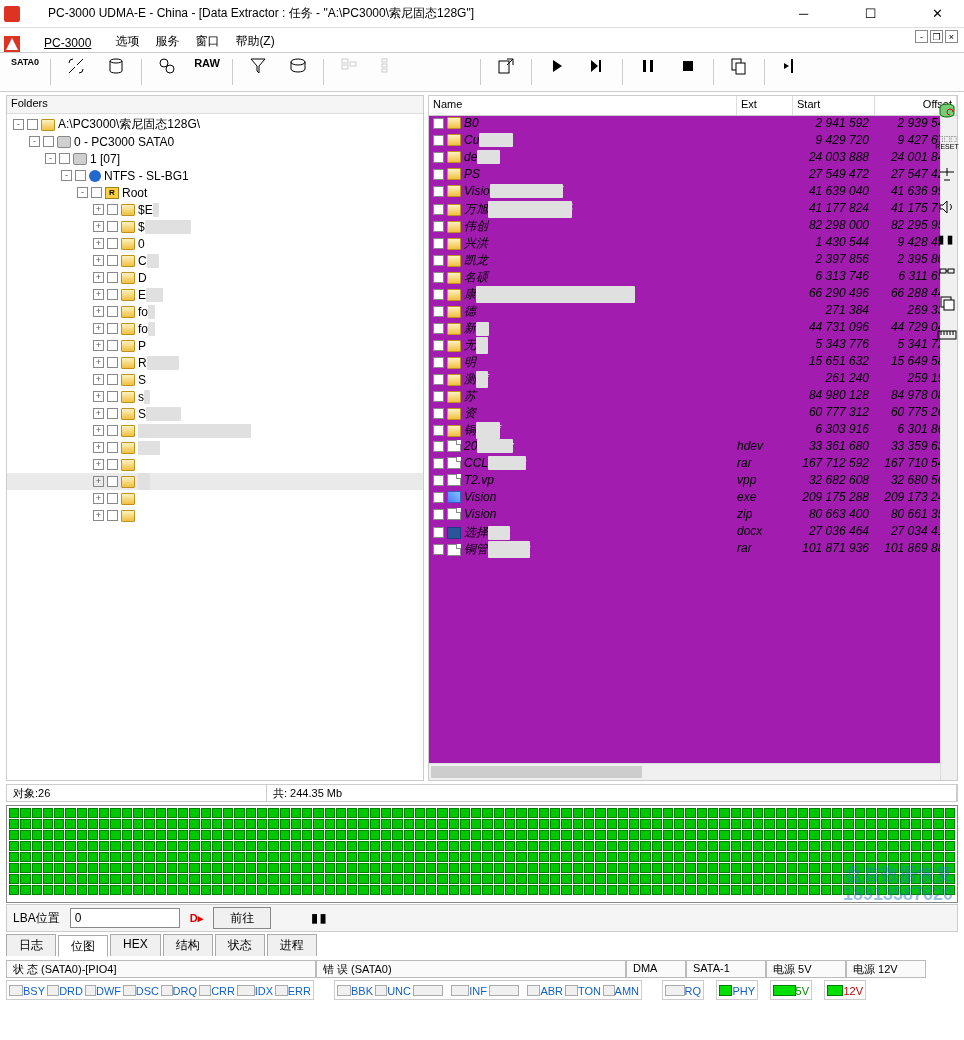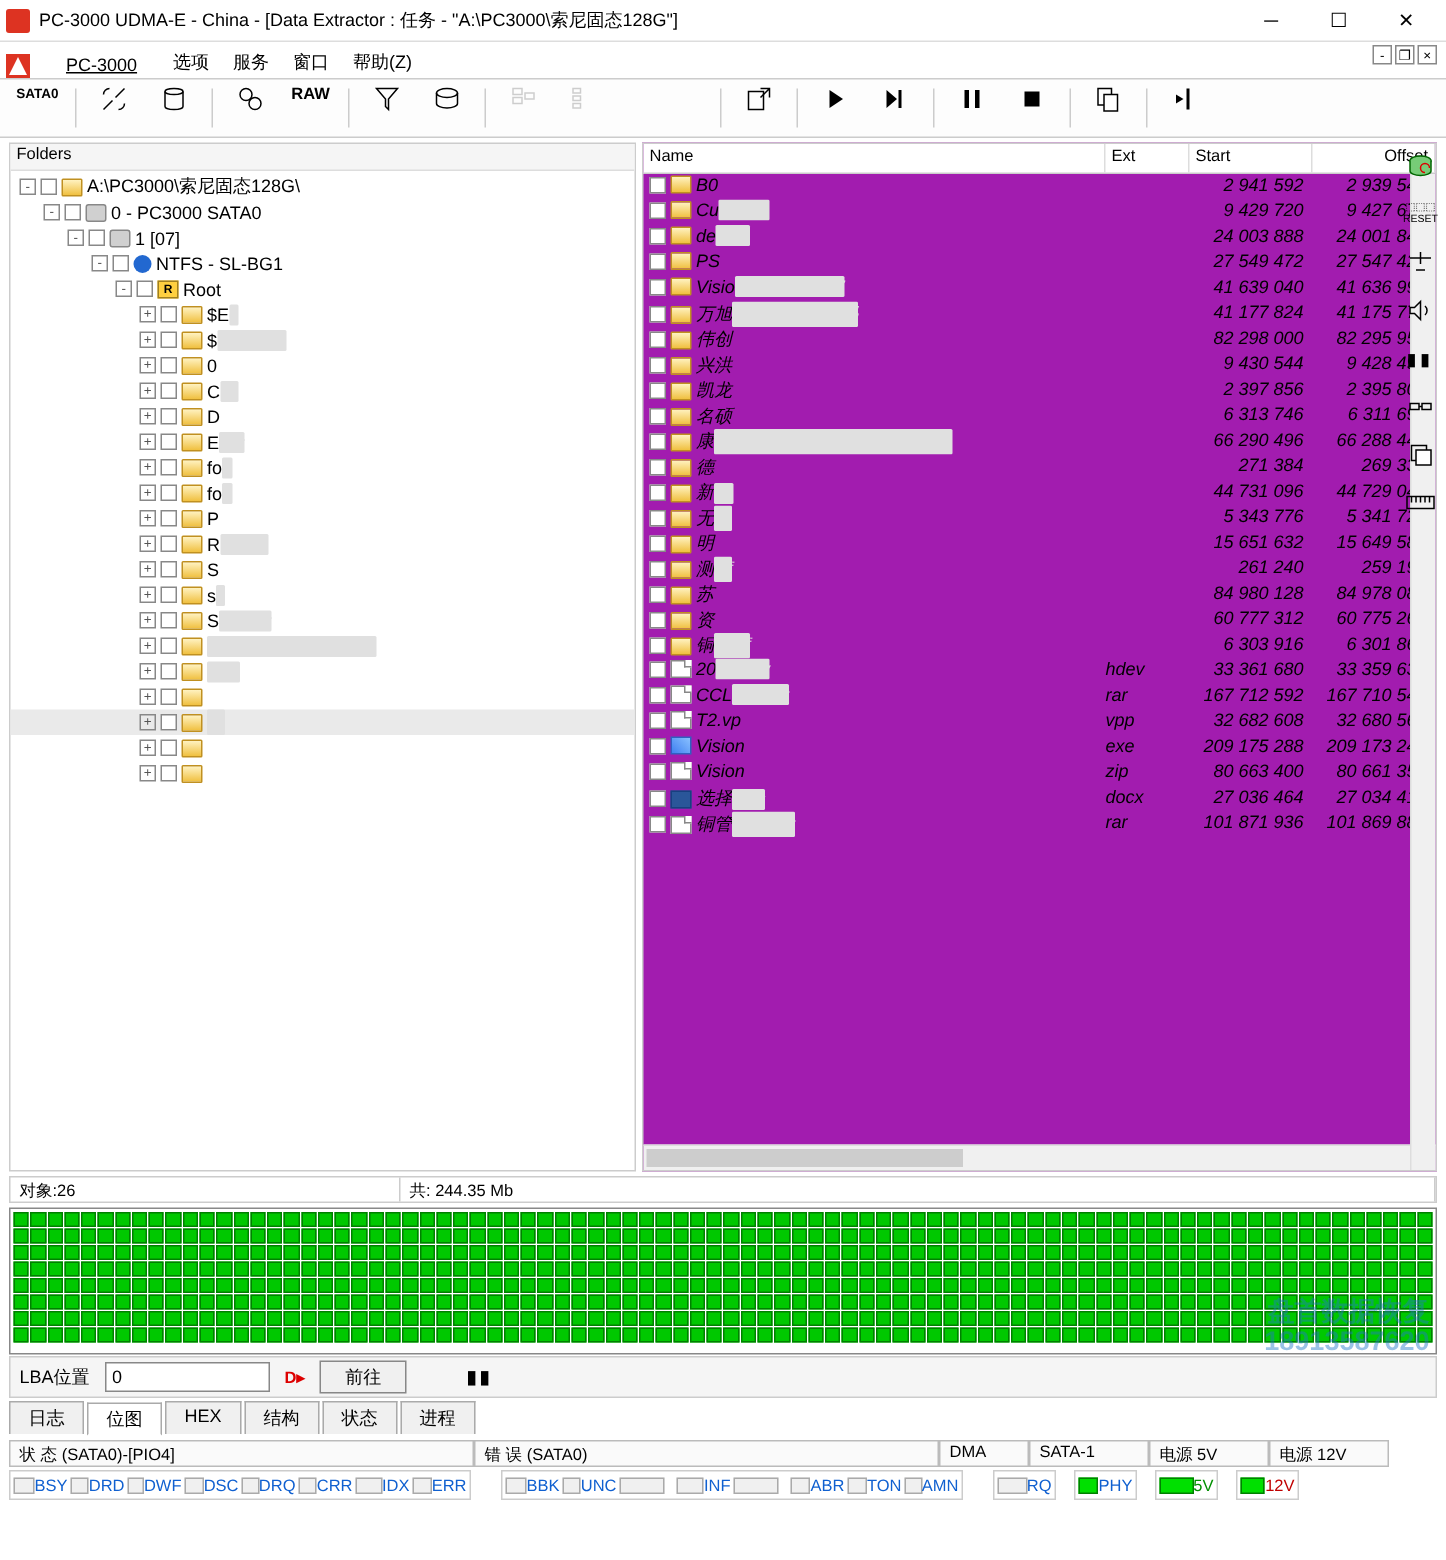--- a/index.html
+++ b/index.html
@@ -1,19 +1,19 @@
 <!DOCTYPE html>
 <html><head>
 <meta charset="utf-8">
 <style>
 * { box-sizing: border-box; margin: 0; padding: 0; font-family: "Segoe UI", Tahoma, sans-serif; }
 body { background: #fff; width: 964px; height: 1040px; overflow: hidden; font-size: 12px; color: #000; position: relative; }
 
 
-.title-bar { height: 28px; background: #fff; display: flex; align-items: center; padding: 0 4px; border-bottom: 1px solid #ddd; }
+.title-bar { height: 28px; background: #fff; display: flex; align-items: center; padding: 0 4px; border-bottom: 1px solid #ddd; gap: 22px; }
 .title-bar .app-icon { width: 16px; height: 16px; background: #d32; border-radius: 2px; margin-right: 6px; }
 .title-bar .title-text { flex: 1; font-size: 12px; }
 .title-bar .win-btn { width: 45px; height: 28px; display: flex; align-items: center; justify-content: center; font-size: 13px; }
 
 
 .menu-bar { height: 24px; display: flex; align-items: flex-end; padding: 0 4px; background: #fff; }
 .menu-bar .app-icon2 { width: 16px; height: 16px; margin-right: 8px; }
 .menu-bar span { padding: 2px 8px; font-size: 12px; }
 .menu-bar .u { text-decoration: underline; }
 .mdi-controls { position: absolute; right: 6px; top: 30px; display: flex; gap: 2px; }
@@ -432,21 +432,21 @@
         </div>
         <div class="list-row">
           <div class="lr-name"><span class="chk"></span><span class="ficon folder-ic"></span>伟创<span class="blur">   </span></div>
           <div class="lr-ext"></div>
           <div class="lr-start">82 298 000</div>
           <div class="lr-off">82 295 952</div>
         </div>
         <div class="list-row">
           <div class="lr-name"><span class="chk"></span><span class="ficon folder-ic"></span>兴洪<span class="blur">   </span></div>
           <div class="lr-ext"></div>
-          <div class="lr-start">9 430 544</div>
+          <div class="lr-start">1 430 544</div>
           <div class="lr-off">9 428 496</div>
         </div>
         <div class="list-row">
           <div class="lr-name"><span class="chk"></span><span class="ficon folder-ic"></span>凯龙<span class="blur">   </span></div>
           <div class="lr-ext"></div>
           <div class="lr-start">2 397 856</div>
           <div class="lr-off">2 395 808</div>
         </div>
         <div class="list-row">
           <div class="lr-name"><span class="chk"></span><span class="ficon folder-ic"></span>名硕<span class="blur">   </span></div>

